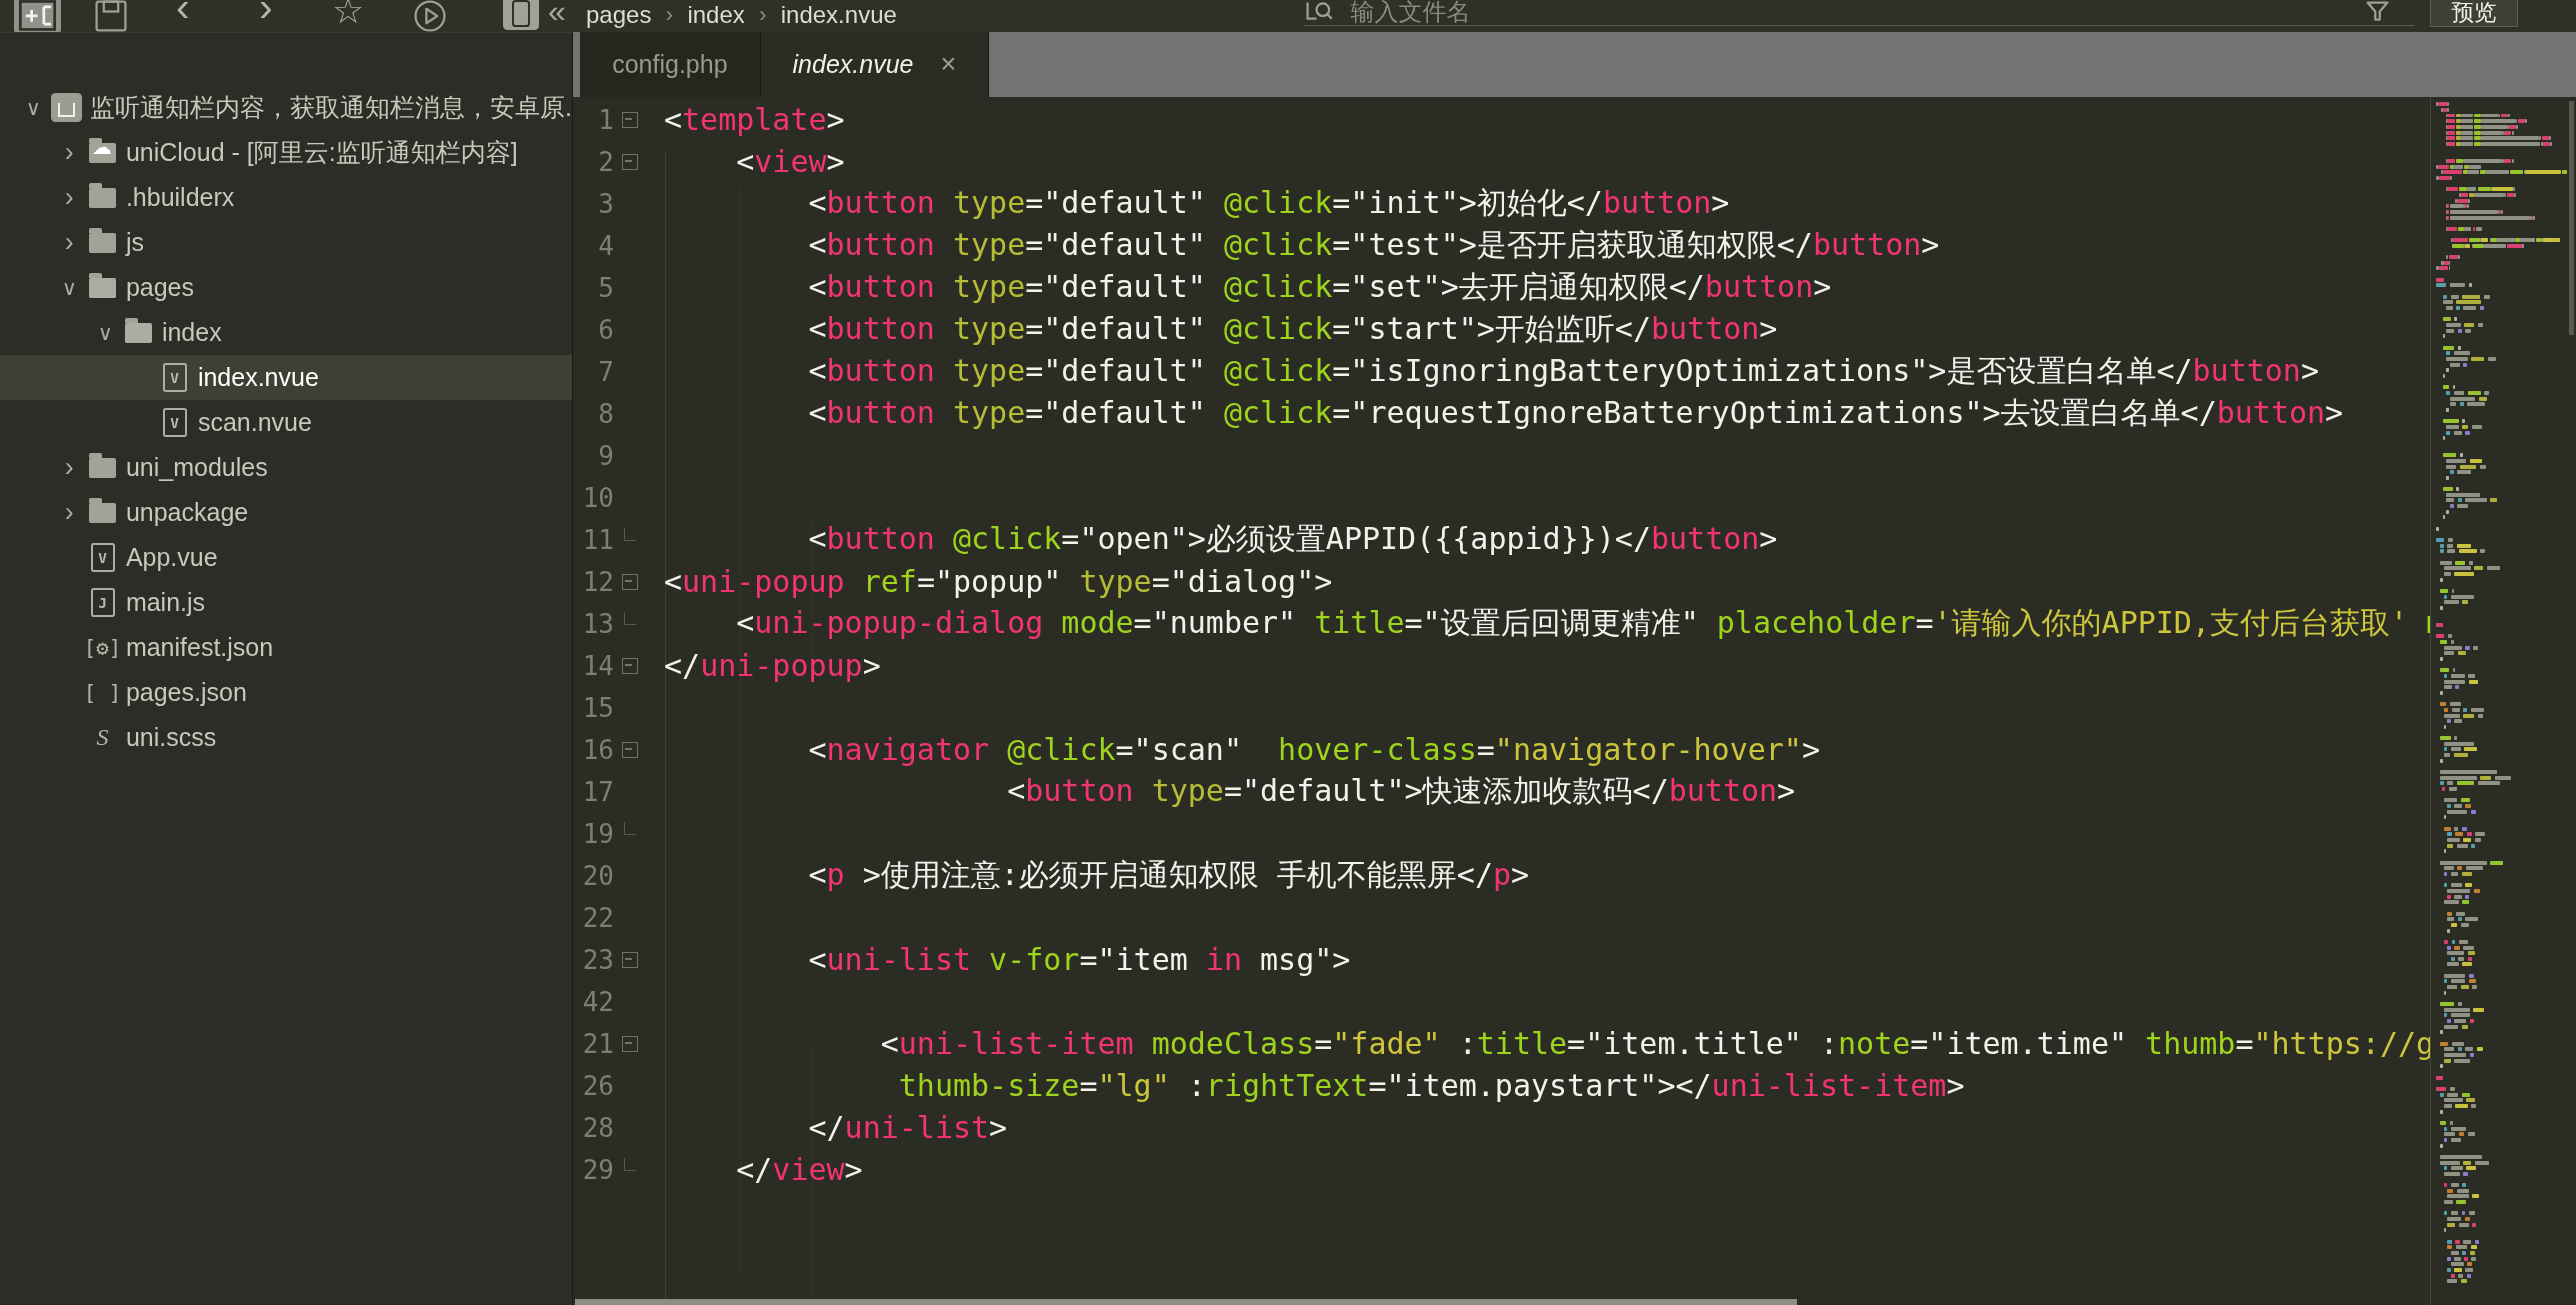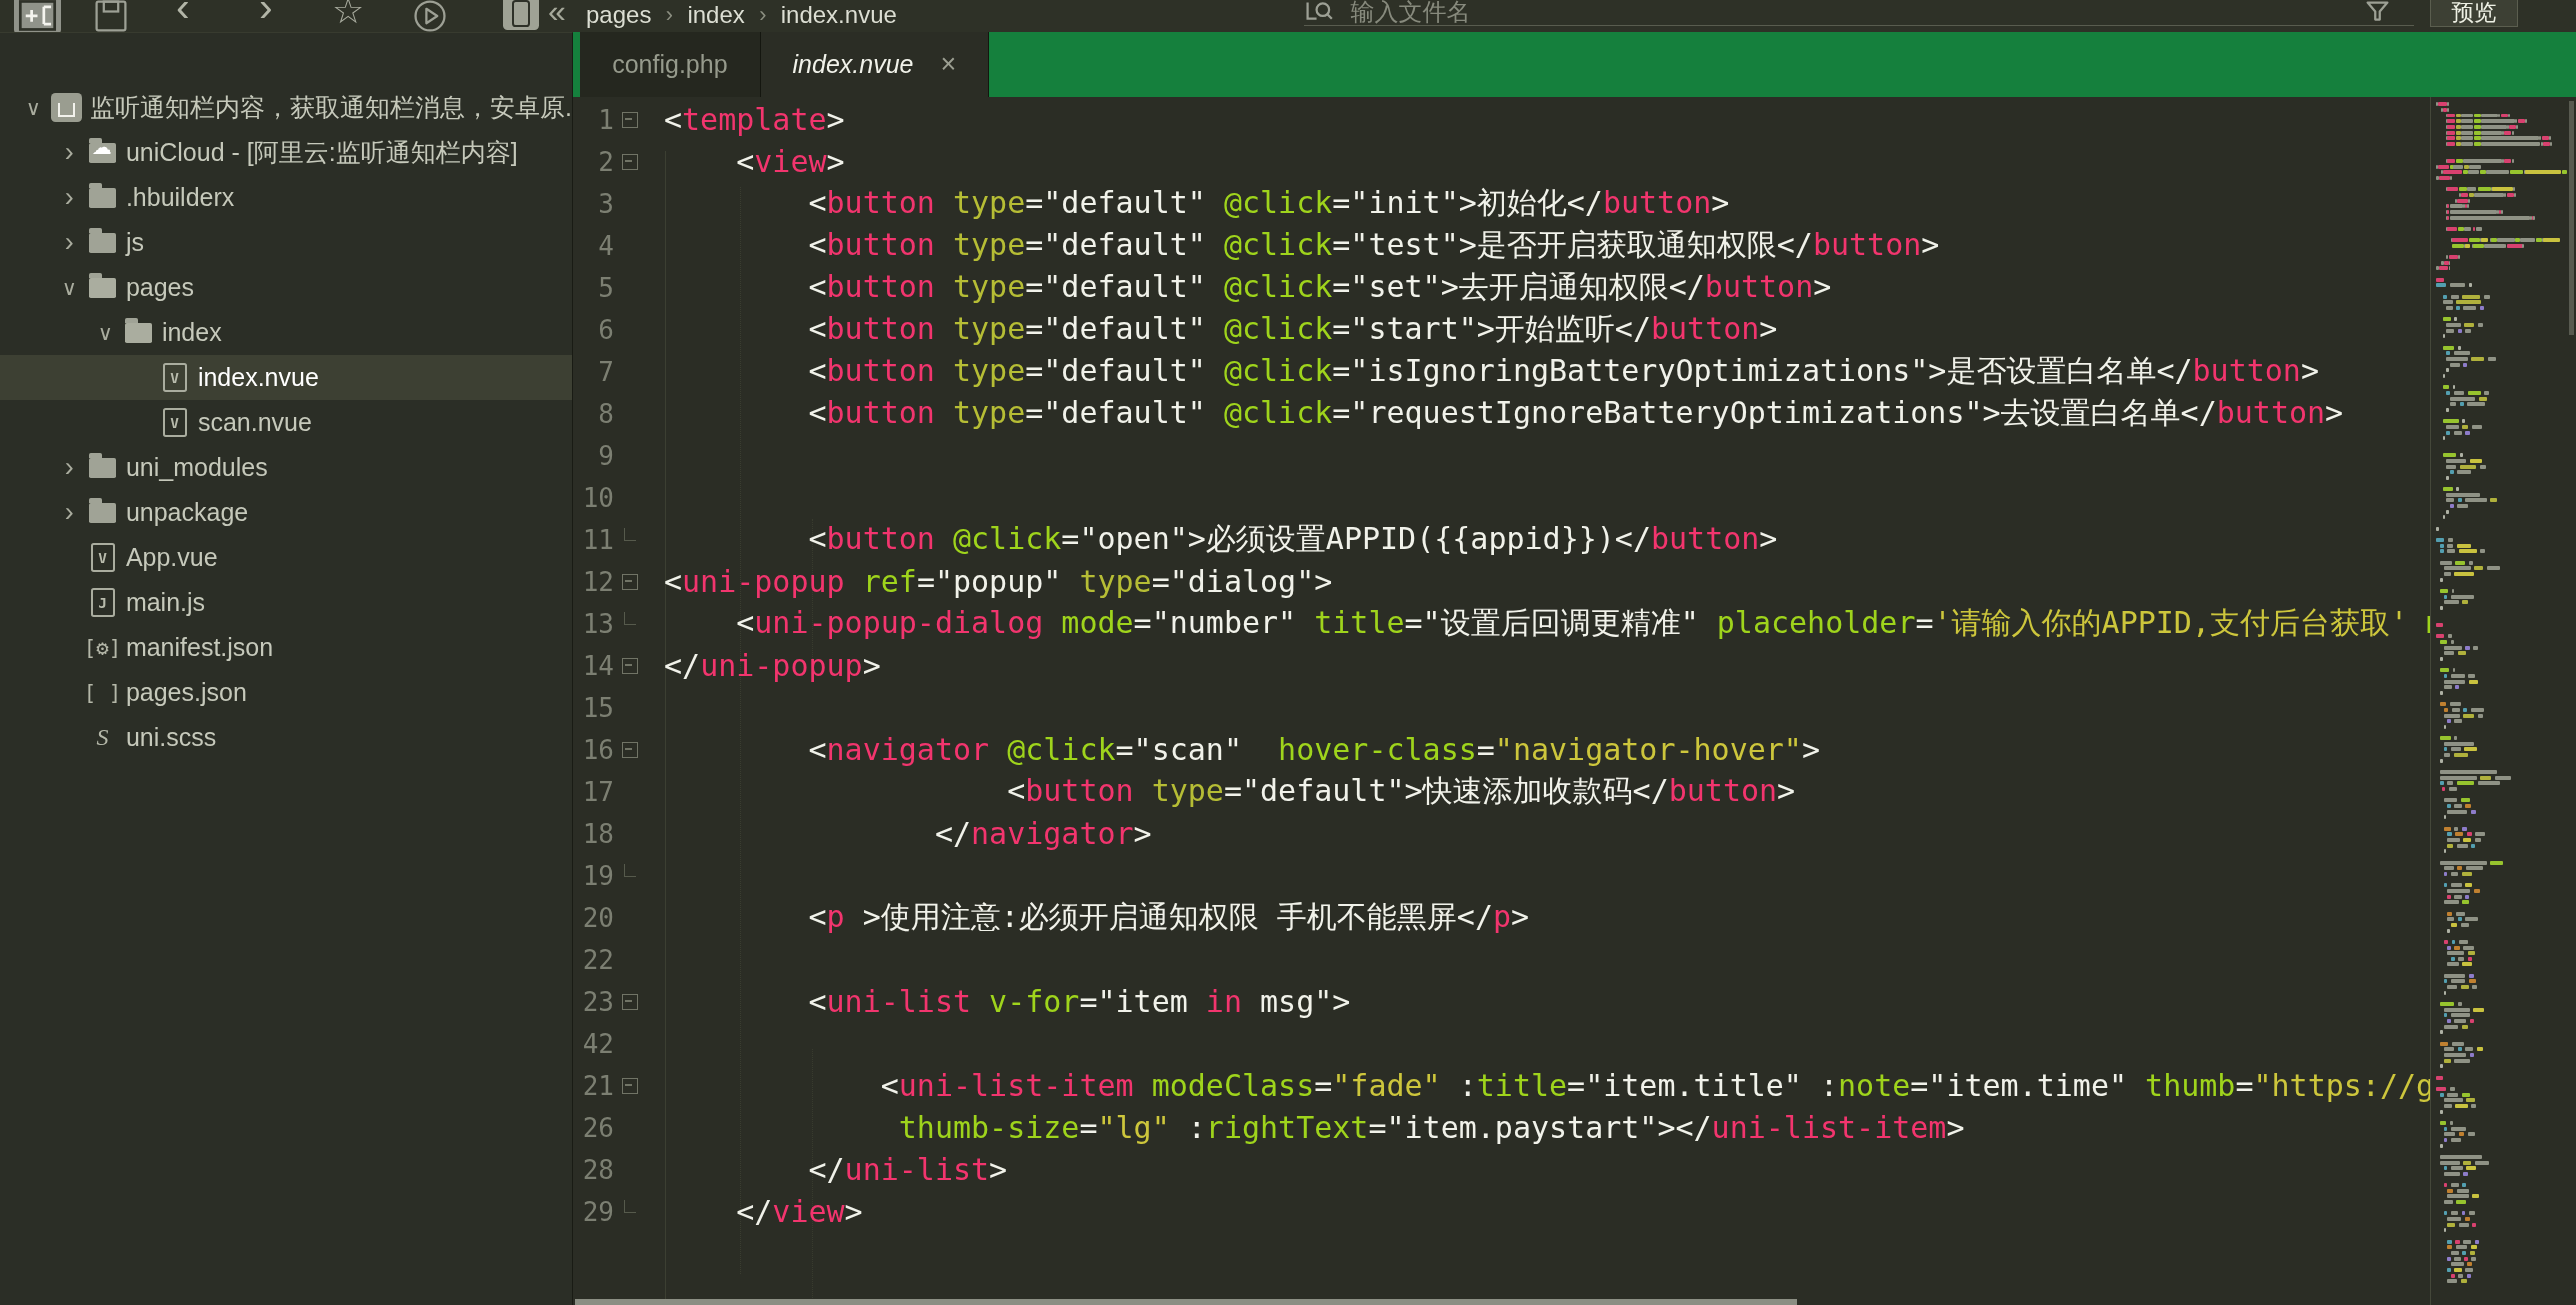--- a/index.html
+++ b/index.html
@@ -34,21 +34,21 @@
   .proj i{display:block;width:12.6px;height:11.7px;border:2.7px solid #f2f2ec;border-top:none;margin-bottom:5.4px}
   .folder{width:27px;height:20px;background:#a0a396;border-radius:1.8px;position:relative}
   .folder:before{content:"";position:absolute;left:0;top:-4.5px;width:12.6px;height:4.5px;background:#a0a396;border-radius:1.8px 1.8px 0 0}
   .folder.open{background:#aaad9f}
   .folder .cloud{position:absolute;left:2.7px;top:-5.4px;color:#fff;font-size:20px;line-height:20px}
   .filebox{width:20px;height:25px;border:2.7px solid #aaad9f;border-radius:2.7px;color:#b8bbac;
      font-size:14.4px;font-weight:bold;display:flex;align-items:center;justify-content:center;font-family:"DejaVu Sans Mono",monospace}
   .ftext{color:#b4b7a8;font-size:20.7px;font-family:"DejaVu Sans Mono",monospace}
   .ftext.scss{font-family:"Liberation Serif",serif;font-style:italic;font-size:24px}
   
-  #tabbar{position:absolute;left:573px;top:32px;width:2003px;height:65px;background:#15803d;display:flex}
+  #tabbar{position:absolute;left:573px;top:32px;width:2003px;height:65px;background:#737373;display:flex}
   .tab{height:65px;display:flex;align-items:center;padding:0 32px;font-size:25px;color:#969a8c;
      background:#25271f;border-right:1.8px solid #14160f;box-sizing:border-box}
   .tab.first{margin-left:7.2px}
   .tab.active{background:#2b2d25;color:#f1f2ea;font-style:italic}
   .tab .close{margin-left:27px;font-size:27px;color:#9b9e91;font-style:normal}
   
   #editor{position:absolute;left:573px;top:97px;width:1857px;height:1209px;overflow:hidden;background:#2b2d25}
   .guide{position:absolute;z-index:0}
   #g1{left:92px;top:54px;width:0;height:1150px;border-left:1.8px solid #3c3f32}
   #g2{left:167px;top:90px;width:0;height:1087px;border-left:1.8px dotted #3a3d30}
@@ -345,25 +345,20 @@
         <span class="ln">16</span>
         <span class="fold">
           <span class="foldbox"></span>
         </span>
         <span class="ct" style="padding-left: 8ch;"><span class="tk w">&lt;</span><span class="tk p">navigator</span><span class="tk w"> </span><span class="tk l">@click</span><span class="tk w">="scan"  </span><span class="tk l">hover-class</span><span class="tk w">=</span><span class="tk y">"navigator-hover"</span><span class="tk w">&gt;</span></span>
       </div>
       <div class="cl">
         <span class="ln">17</span>
         <span class="fold"></span>
         <span class="ct" style="padding-left: 19ch;"><span class="tk w">&lt;</span><span class="tk p">button</span><span class="tk w"> </span><span class="tk o">type</span><span class="tk w">="default"&gt;快速添加收款码</span><span class="tk w">&lt;/</span><span class="tk p">button</span><span class="tk w">&gt;</span></span>
-      </div>
-      <div class="cl">
-        <span class="ln">18</span>
-        <span class="fold"></span>
-        <span class="ct" style="padding-left: 15ch;"><span class="tk w">&lt;/</span><span class="tk p">navigator</span><span class="tk w">&gt;</span></span>
       </div>
       <div class="cl">
         <span class="ln">19</span>
         <span class="fold">
           <span class="foldend"></span>
         </span>
       </div>
       <div class="cl">
         <span class="ln">20</span>
         <span class="fold"></span>

